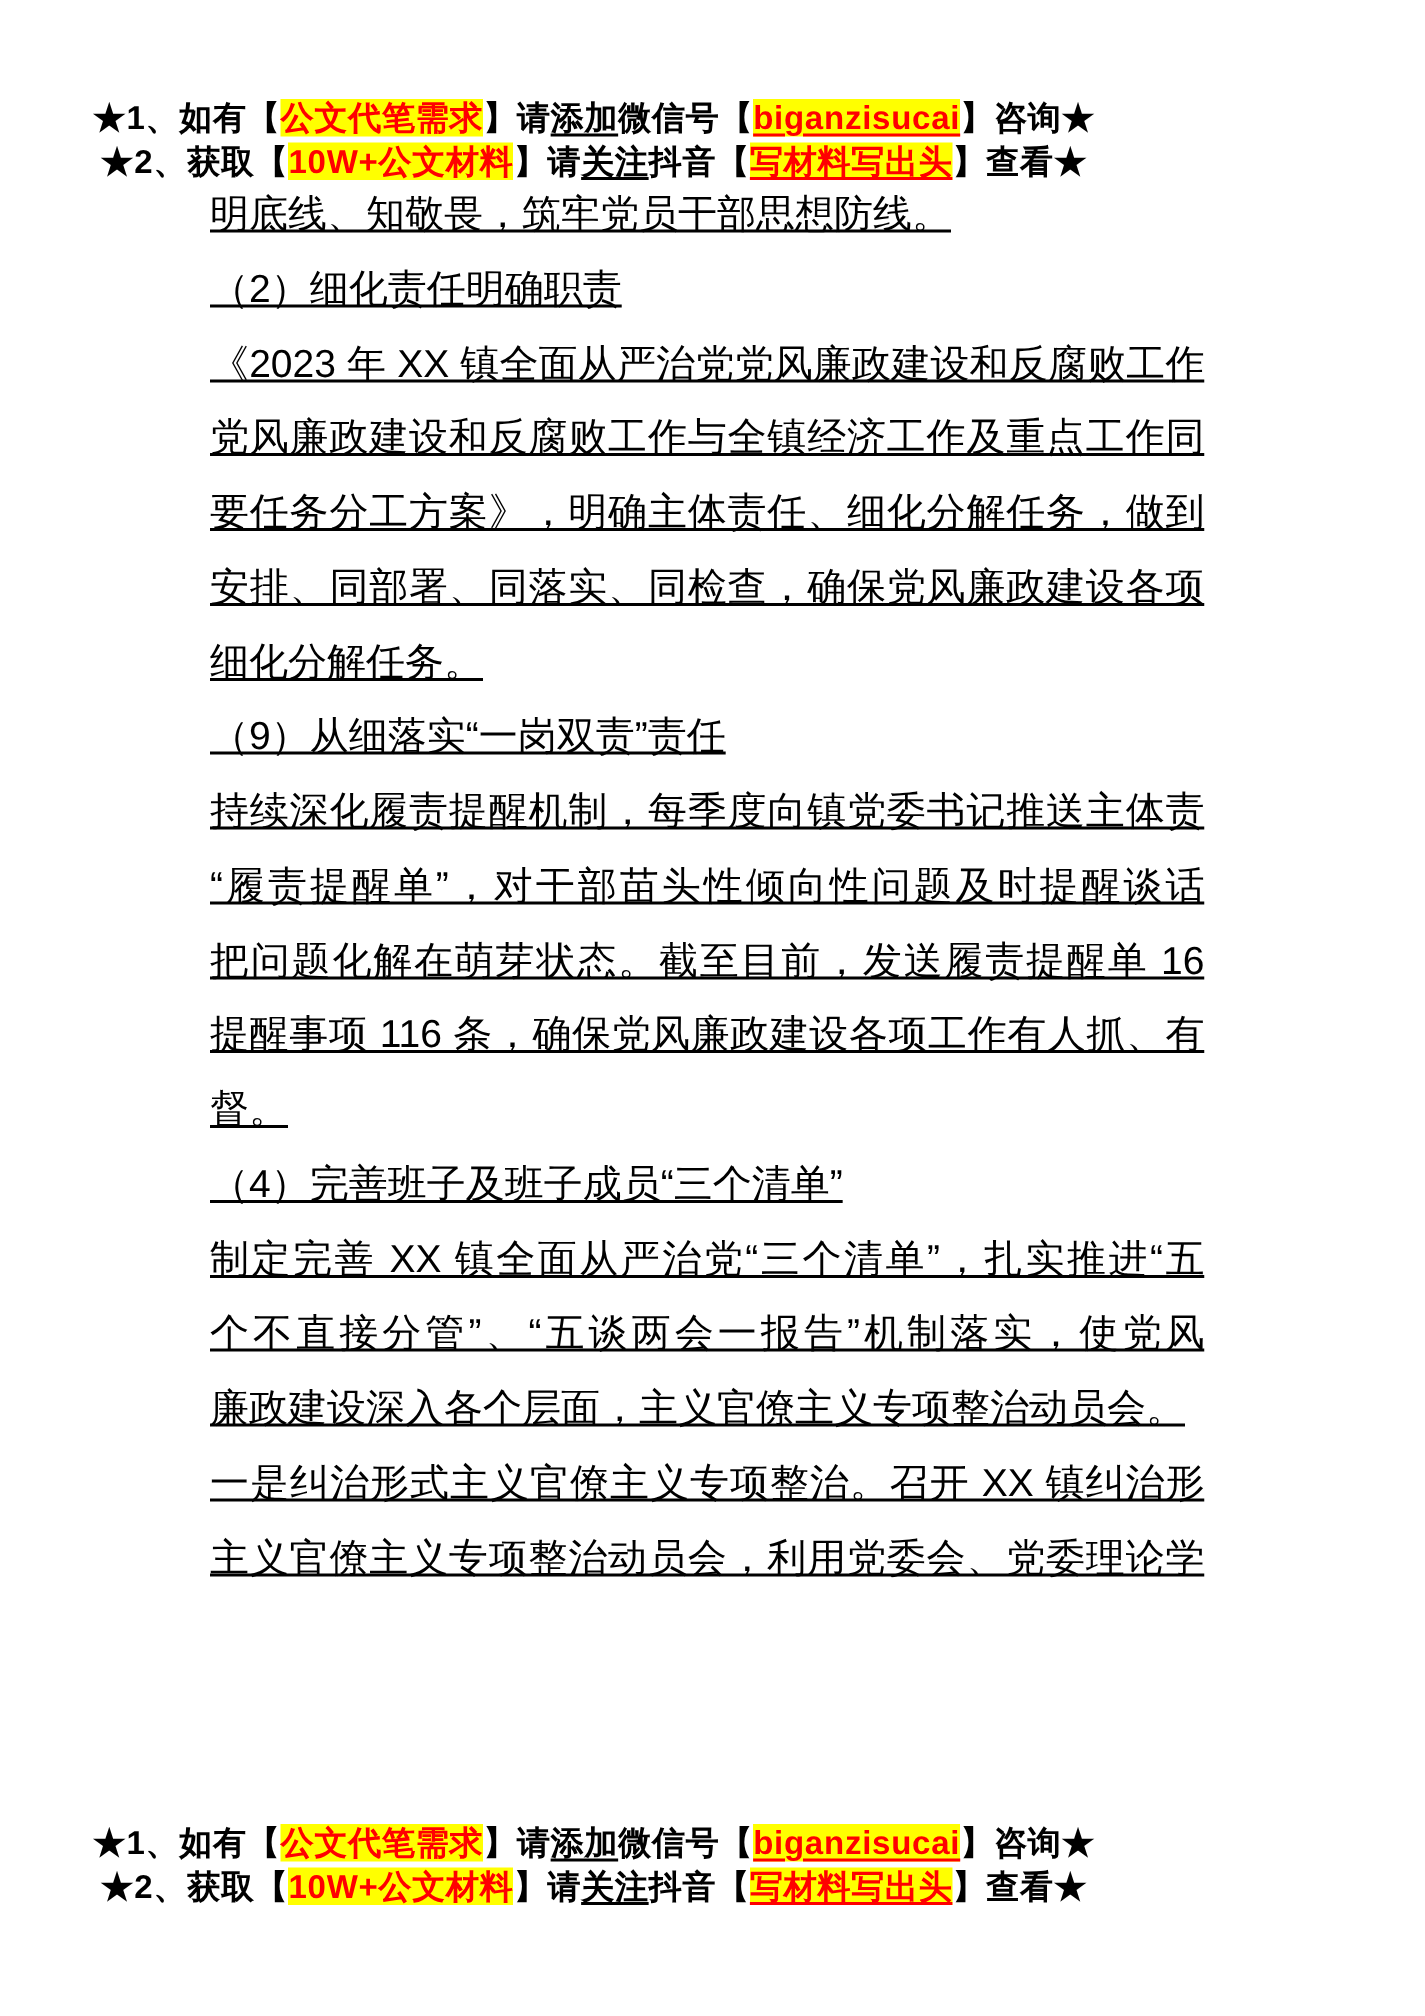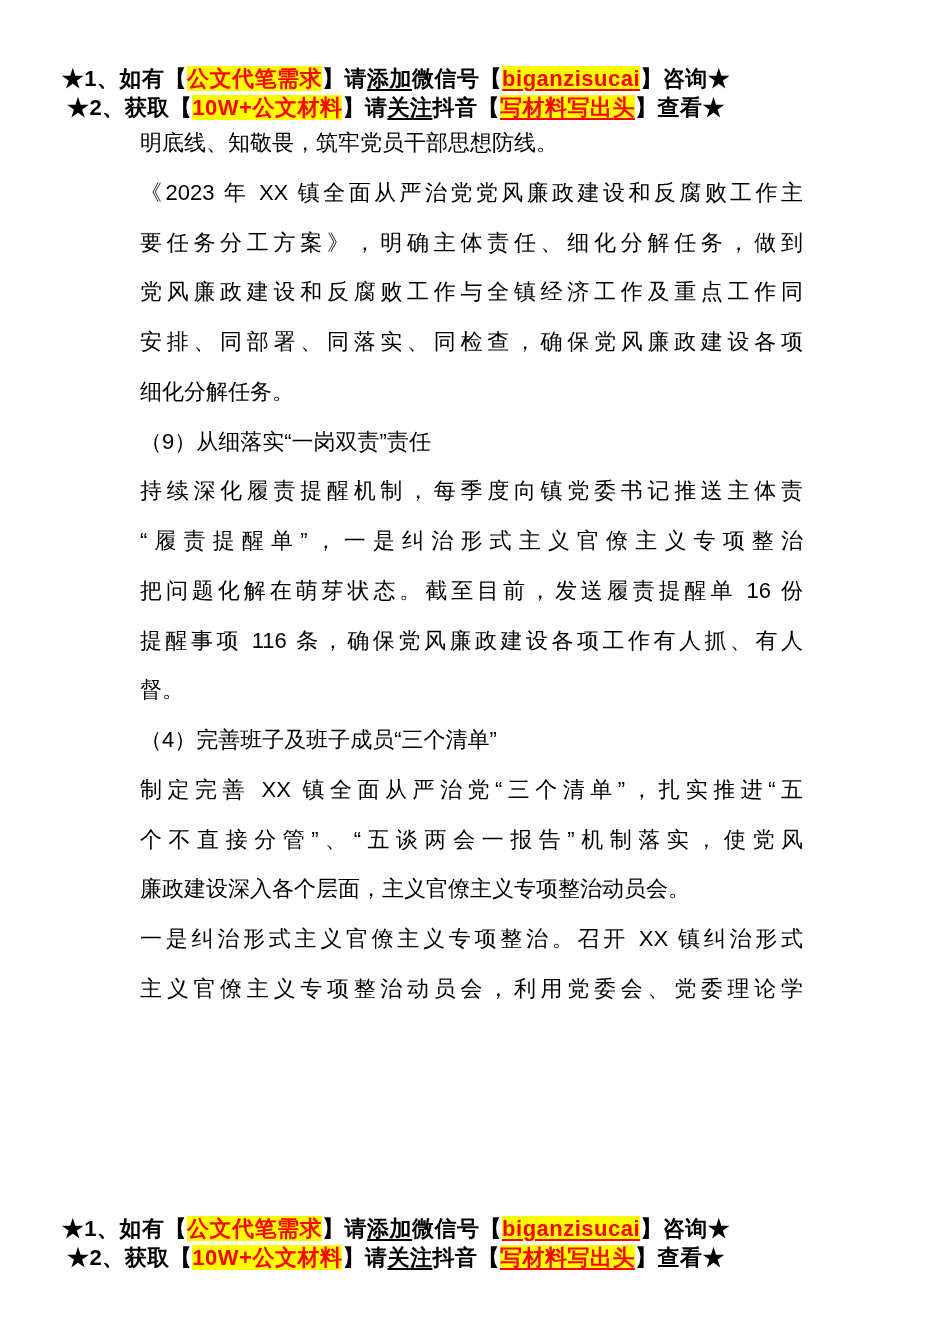--- a/index.html
+++ b/index.html
@@ -29,23 +29,24 @@
   .seg-plain { color: #000000; }
   .seg-hl    { color: #ff0000; background: #ffff00; }
   .seg-u     { color: #000000; text-decoration: underline; text-decoration-thickness: 2px; text-underline-offset: 3px; }
   .seg-hlu   { color: #ff0000; background: #ffff00; text-decoration: underline; text-decoration-thickness: 2px; text-underline-offset: 3px; }
   
   .body-block {
     position: absolute;
     left: 140px;
     top: 118px;
     width: 663px;
-    font-size: 22px;
+    font-size: 26px;
     font-family: "Liberation Sans", sans-serif;
     color: #000000;
+    text-decoration: underline;
   }
   .bline {
     height: 49.76px;
     line-height: 49.76px;
     white-space: nowrap;
     text-align: left;
   }
   .bline.fill {
     white-space: normal;
     overflow: hidden;
@@ -58,28 +59,29 @@
 
 <div class="page">
 
   <div class="promo promo-top">
     <div class="promo-line"><span class="seg-plain">★1、如有【</span><span class="seg-hl">公文代笔需求</span><span class="seg-plain">】请</span><span class="seg-u">添加</span><span class="seg-plain">微信号【</span><span class="seg-hlu">biganzisucai</span><span class="seg-plain">】咨询★</span></div>
     <div class="promo-line"><span class="seg-plain">★2、获取【</span><span class="seg-hl">10W+公文材料</span><span class="seg-plain">】请</span><span class="seg-u">关注</span><span class="seg-plain">抖音【</span><span class="seg-hlu">写材料写出头</span><span class="seg-plain">】查看★</span></div>
   </div>
 
   <div class="body-block">
       <div class="bline">明底线、知敬畏，筑牢党员干部思想防线。</div>
+      <div class="bline">（2）细化责任明确职责</div>
       <div class="bline fill">《2023 年 XX 镇全面从严治党党风廉政建设和反腐败工作主</div>
+      <div class="bline fill">党风廉政建设和反腐败工作与全镇经济工作及重点工作同</div>
       <div class="bline fill">要任务分工方案》，明确主体责任、细化分解任务，做到</div>
-      <div class="bline fill">党风廉政建设和反腐败工作与全镇经济工作及重点工作同</div>
       <div class="bline fill">安排、同部署、同落实、同检查，确保党风廉政建设各项</div>
       <div class="bline">细化分解任务。</div>
       <div class="bline">（9）从细落实“一岗双责”责任</div>
       <div class="bline fill">持续深化履责提醒机制，每季度向镇党委书记推送主体责</div>
-      <div class="bline fill">“履责提醒单”，一是纠治形式主义官僚主义专项整治</div>
+      <div class="bline fill">“履责提醒单”，对干部苗头性倾向性问题及时提醒谈话</div>
       <div class="bline fill">把问题化解在萌芽状态。截至目前，发送履责提醒单 16 份</div>
       <div class="bline fill">提醒事项 116 条，确保党风廉政建设各项工作有人抓、有人</div>
       <div class="bline">督。</div>
       <div class="bline">（4）完善班子及班子成员“三个清单”</div>
       <div class="bline fill">制定完善 XX 镇全面从严治党“三个清单”，扎实推进“五</div>
       <div class="bline fill">个不直接分管”、“五谈两会一报告”机制落实，使党风</div>
       <div class="bline">廉政建设深入各个层面，主义官僚主义专项整治动员会。</div>
       <div class="bline fill">一是纠治形式主义官僚主义专项整治。召开 XX 镇纠治形式</div>
       <div class="bline fill">主义官僚主义专项整治动员会，利用党委会、党委理论学</div>
     </div>

